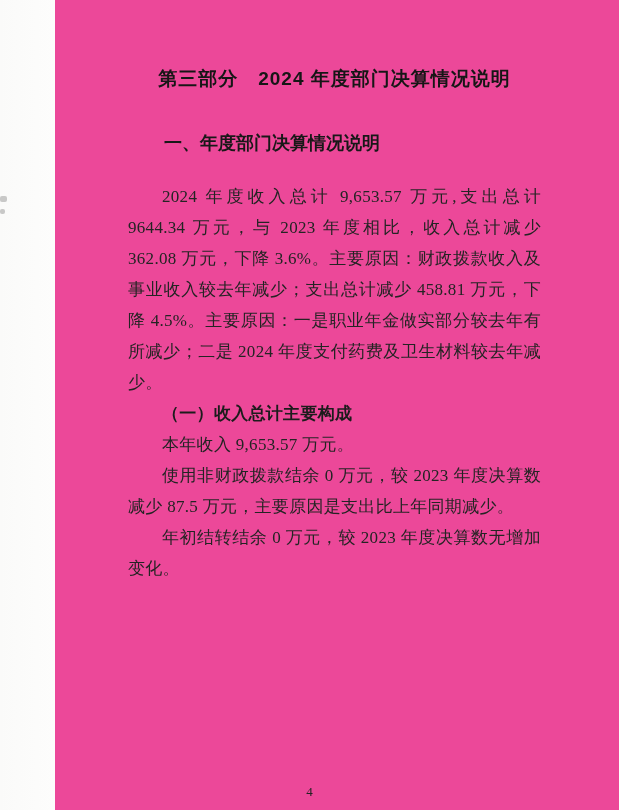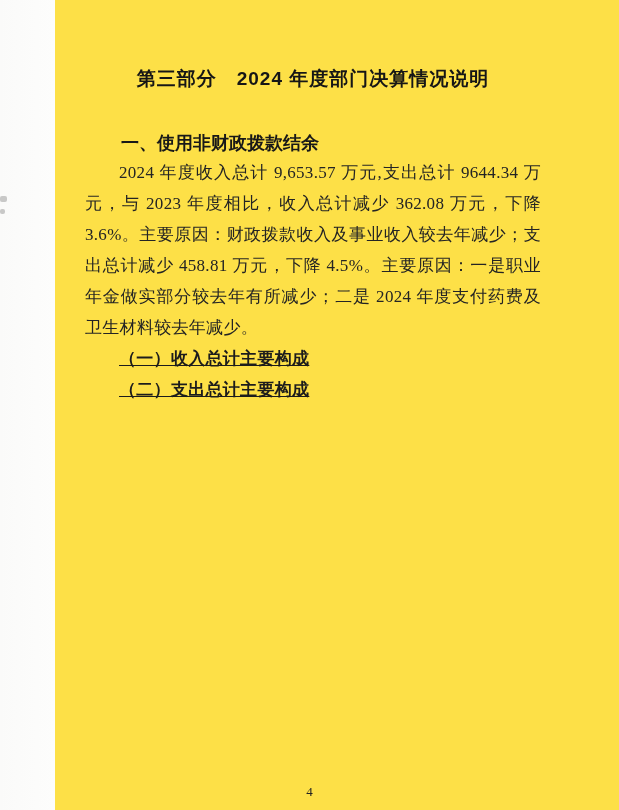--- a/index.html
+++ b/index.html
@@ -6,24 +6,25 @@
   html, body {
     margin: 0;
     padding: 0;
     background: #ffffff;
   }
   .page {
     position: relative;
     width: 619px;
     height: 810px;
     margin: 0;
-    background: #fde047;
+    background: #ec4899;
     overflow: hidden;
     font-family: "Liberation Serif", "DejaVu Serif", serif;
     color: #1f1f1f;
+    padding-left: 43px;
   }
   
   .scan-strip {
     position: absolute;
     left: 0; top: 0;
     width: 55px; height: 810px;
     background: linear-gradient(to right, #fafaf9, #fdfdfc);
     pointer-events: none;
   }
   .scan-speck {
@@ -52,35 +53,34 @@
   .section-heading {
     margin: 36px 0 0 0;
     font-family: "Liberation Sans", "DejaVu Sans", sans-serif;
     font-weight: bold;
     font-size: 18px;
     line-height: 27px;
     text-indent: 2em;
     color: #181818;
   }
   .body-text {
-    margin-top: 0;
+    margin-top: 24px;
   }
   .body-text p {
     margin: 0;
     font-size: 17px;
     line-height: 31px;
     text-indent: 2em;
     text-align: justify;
     letter-spacing: 0.3px;
     color: #242424;
   }
   .body-text p.subheading {
     font-weight: 600;
     color: #1c1c1c;
-    text-decoration: underline;
   }
   .page-number {
     position: absolute;
     left: 0;
     bottom: 10px;
     width: 100%;
     text-align: center;
     font-size: 13px;
     color: #222;
   }
@@ -89,23 +89,25 @@
 <body>
 
 <div class="page">
   <div class="scan-strip"></div>
   <div class="scan-speck speck-1"></div>
   <div class="scan-speck speck-2"></div>
 
   <div class="content">
     <h1 class="doc-title">第三部分　2024 年度部门决算情况说明</h1>
 
-    <h2 class="section-heading">一、使用非财政拨款结余</h2>
+    <h2 class="section-heading">一、年度部门决算情况说明</h2>
 
     <div class="body-text">
       <p>2024 年度收入总计 9,653.57 万元,支出总计 9644.34 万元，与 2023 年度相比，收入总计减少 362.08 万元，下降 3.6%。主要原因：财政拨款收入及事业收入较去年减少；支出总计减少 458.81 万元，下降 4.5%。主要原因：一是职业年金做实部分较去年有所减少；二是 2024 年度支付药费及卫生材料较去年减少。</p>
       <p class="subheading">（一）收入总计主要构成</p>
-      <p class="subheading">（二）支出总计主要构成</p>
+      <p>本年收入 9,653.57 万元。</p>
+      <p>使用非财政拨款结余 0 万元，较 2023 年度决算数减少 87.5 万元，主要原因是支出比上年同期减少。</p>
+      <p>年初结转结余 0 万元，较 2023 年度决算数无增加变化。</p>
     </div>
   </div>
 
   <div class="page-number">4</div>
 </div>
 
 </body></html>

